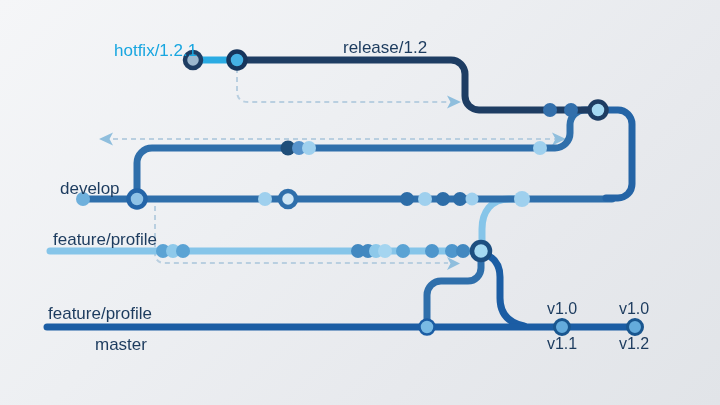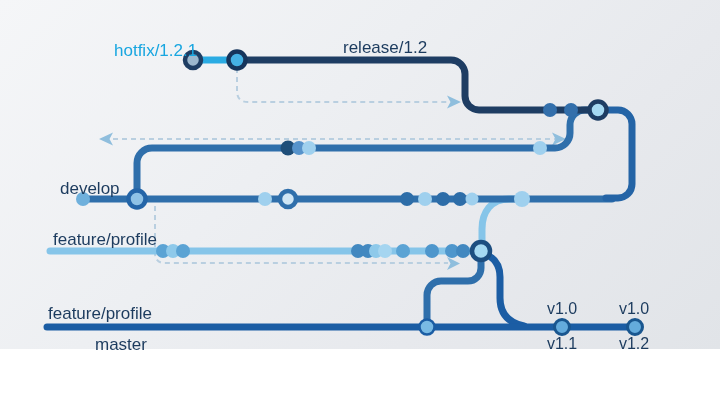--- a/index.html
+++ b/index.html
@@ -1,21 +1,21 @@
 <!DOCTYPE html>
 <html><head>
 <meta charset="utf-8">
 <style>
   html,body{margin:0;padding:0;}
   body{
     width:720px;height:405px;overflow:hidden;
     font-family:"Liberation Sans", sans-serif;
   }
   .stage{
-    position:relative;width:720px;height:349px;
+    position:relative;width:720px;height:405px;
     background:linear-gradient(135deg,#f5f6f8 0%,#edeff2 40%,#e7e9ed 70%,#e1e4e8 100%);
     text-decoration:underline;
   }
   svg{display:block;}
   text{
     font-family:"Liberation Sans", sans-serif;
     font-weight:500;
   }
   .branch-label{font-size:17px;}
   .tag-label{font-size:16px;}

